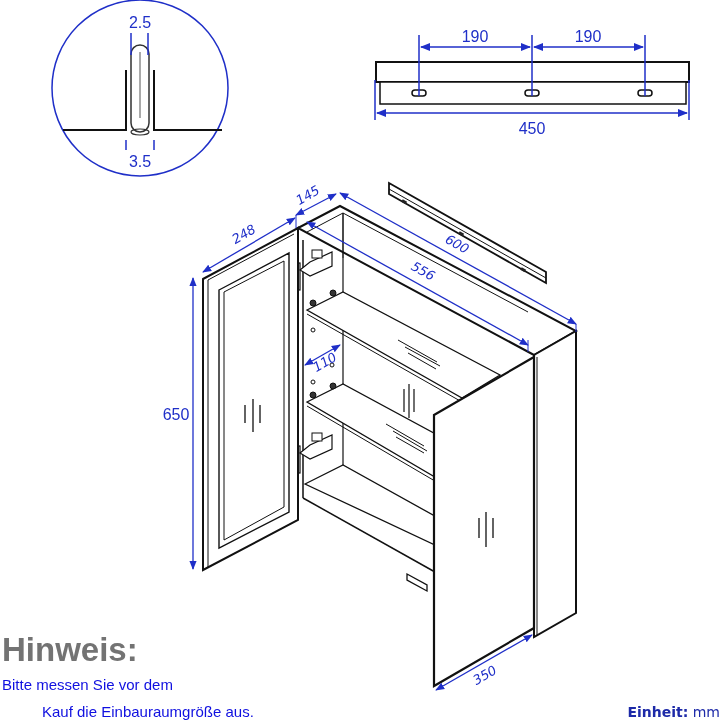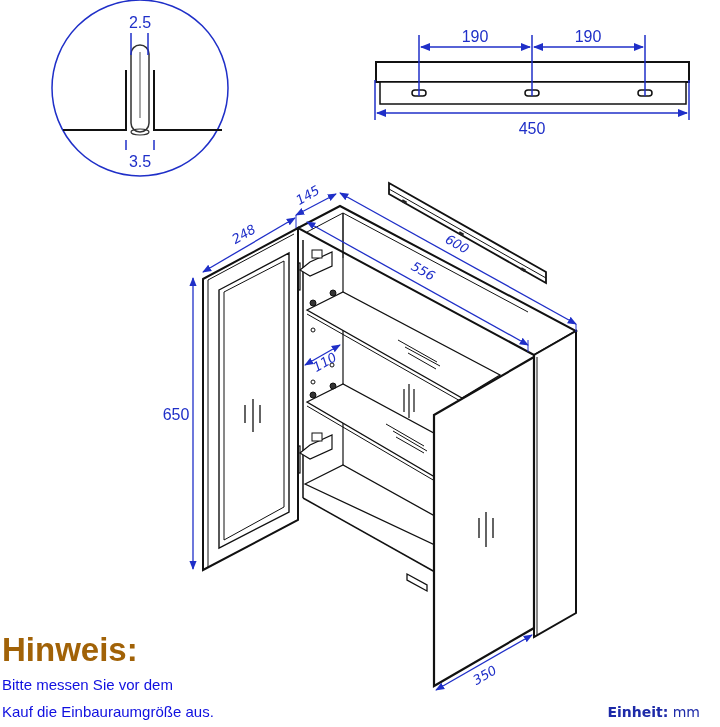--- a/index.html
+++ b/index.html
@@ -1,25 +1,25 @@
 <!DOCTYPE html>
 <html><head>
 <meta charset="utf-8">
 <style>
   html, body { margin: 0; padding: 0; background: #ffffff; }
   body { width: 720px; height: 727px; position: relative; overflow: hidden;
          font-family: "Liberation Sans", sans-serif; }
   svg { position: absolute; left: 0; top: 0; }
   .dim { fill: #1f2fc8; font-family: "Liberation Sans", sans-serif; font-size: 16px; }
   .dim-i { fill: #1f2fc8; font-family: "DejaVu Sans", sans-serif; font-size: 13px; font-style: italic; }
-  .note-title { position: absolute; left: 2px; top: 632px; color: #a16207;
+  .note-title { position: absolute; left: 2px; top: 632px; color: #737373;
                 font-family: "Liberation Sans", sans-serif; font-weight: bold; font-size: 33px; line-height: 36px; }
   .note-line { position: absolute; left: 2px; color: #1010e0;
                font-family: "Liberation Sans", sans-serif; font-size: 15px; line-height: 24px; }
-  .unit { position: absolute; right: 20px; top: 704px; color: #1d2aa8;
+  .unit { position: absolute; right: 0; top: 704px; color: #1d2aa8;
           font-family: "DejaVu Sans", sans-serif; font-size: 14px; }
   .unit b { font-weight: bold; }
 </style>
 </head>
 <body>
 
 <svg width="720" height="727" viewBox="0 0 720 727">
   <defs>
     <marker id="arr" viewBox="0 0 10 10" refX="9" refY="5" markerWidth="7" markerHeight="7" orient="auto-start-reverse">
       <path d="M0,1 L10,5 L0,9 z" fill="#1f2fc8"></path>
@@ -147,17 +147,17 @@
     <line x1="305" y1="365" x2="340" y2="345" stroke="#1f2fc8" stroke-width="1.3" marker-start="url(#arr)" marker-end="url(#arr)"></line>
     <text class="dim-i" x="327" y="366" text-anchor="middle" transform="rotate(-30 327 366)">110</text>
 
     <line x1="436" y1="690" x2="532" y2="635" stroke="#1f2fc8" stroke-width="1.3" marker-start="url(#arr)" marker-end="url(#arr)"></line>
     <text class="dim-i" x="487" y="679" text-anchor="middle" transform="rotate(-30 487 679)">350</text>
   </g>
 </svg>
 
 <div class="note-title">Hinweis:</div>
 <div class="note-line" style="top:673px;">Bitte messen Sie vor dem</div>
-<div class="note-line" style="top:700px;">Kauf die Einbauraumgröße aus.</div>
+<div class="note-line" style="top:700px;margin-left:40px;">Kauf die Einbauraumgröße aus.</div>
 <div class="unit">
   <b>Einheit:</b>
   <span>mm</span>
 </div>
 
 </body></html>

